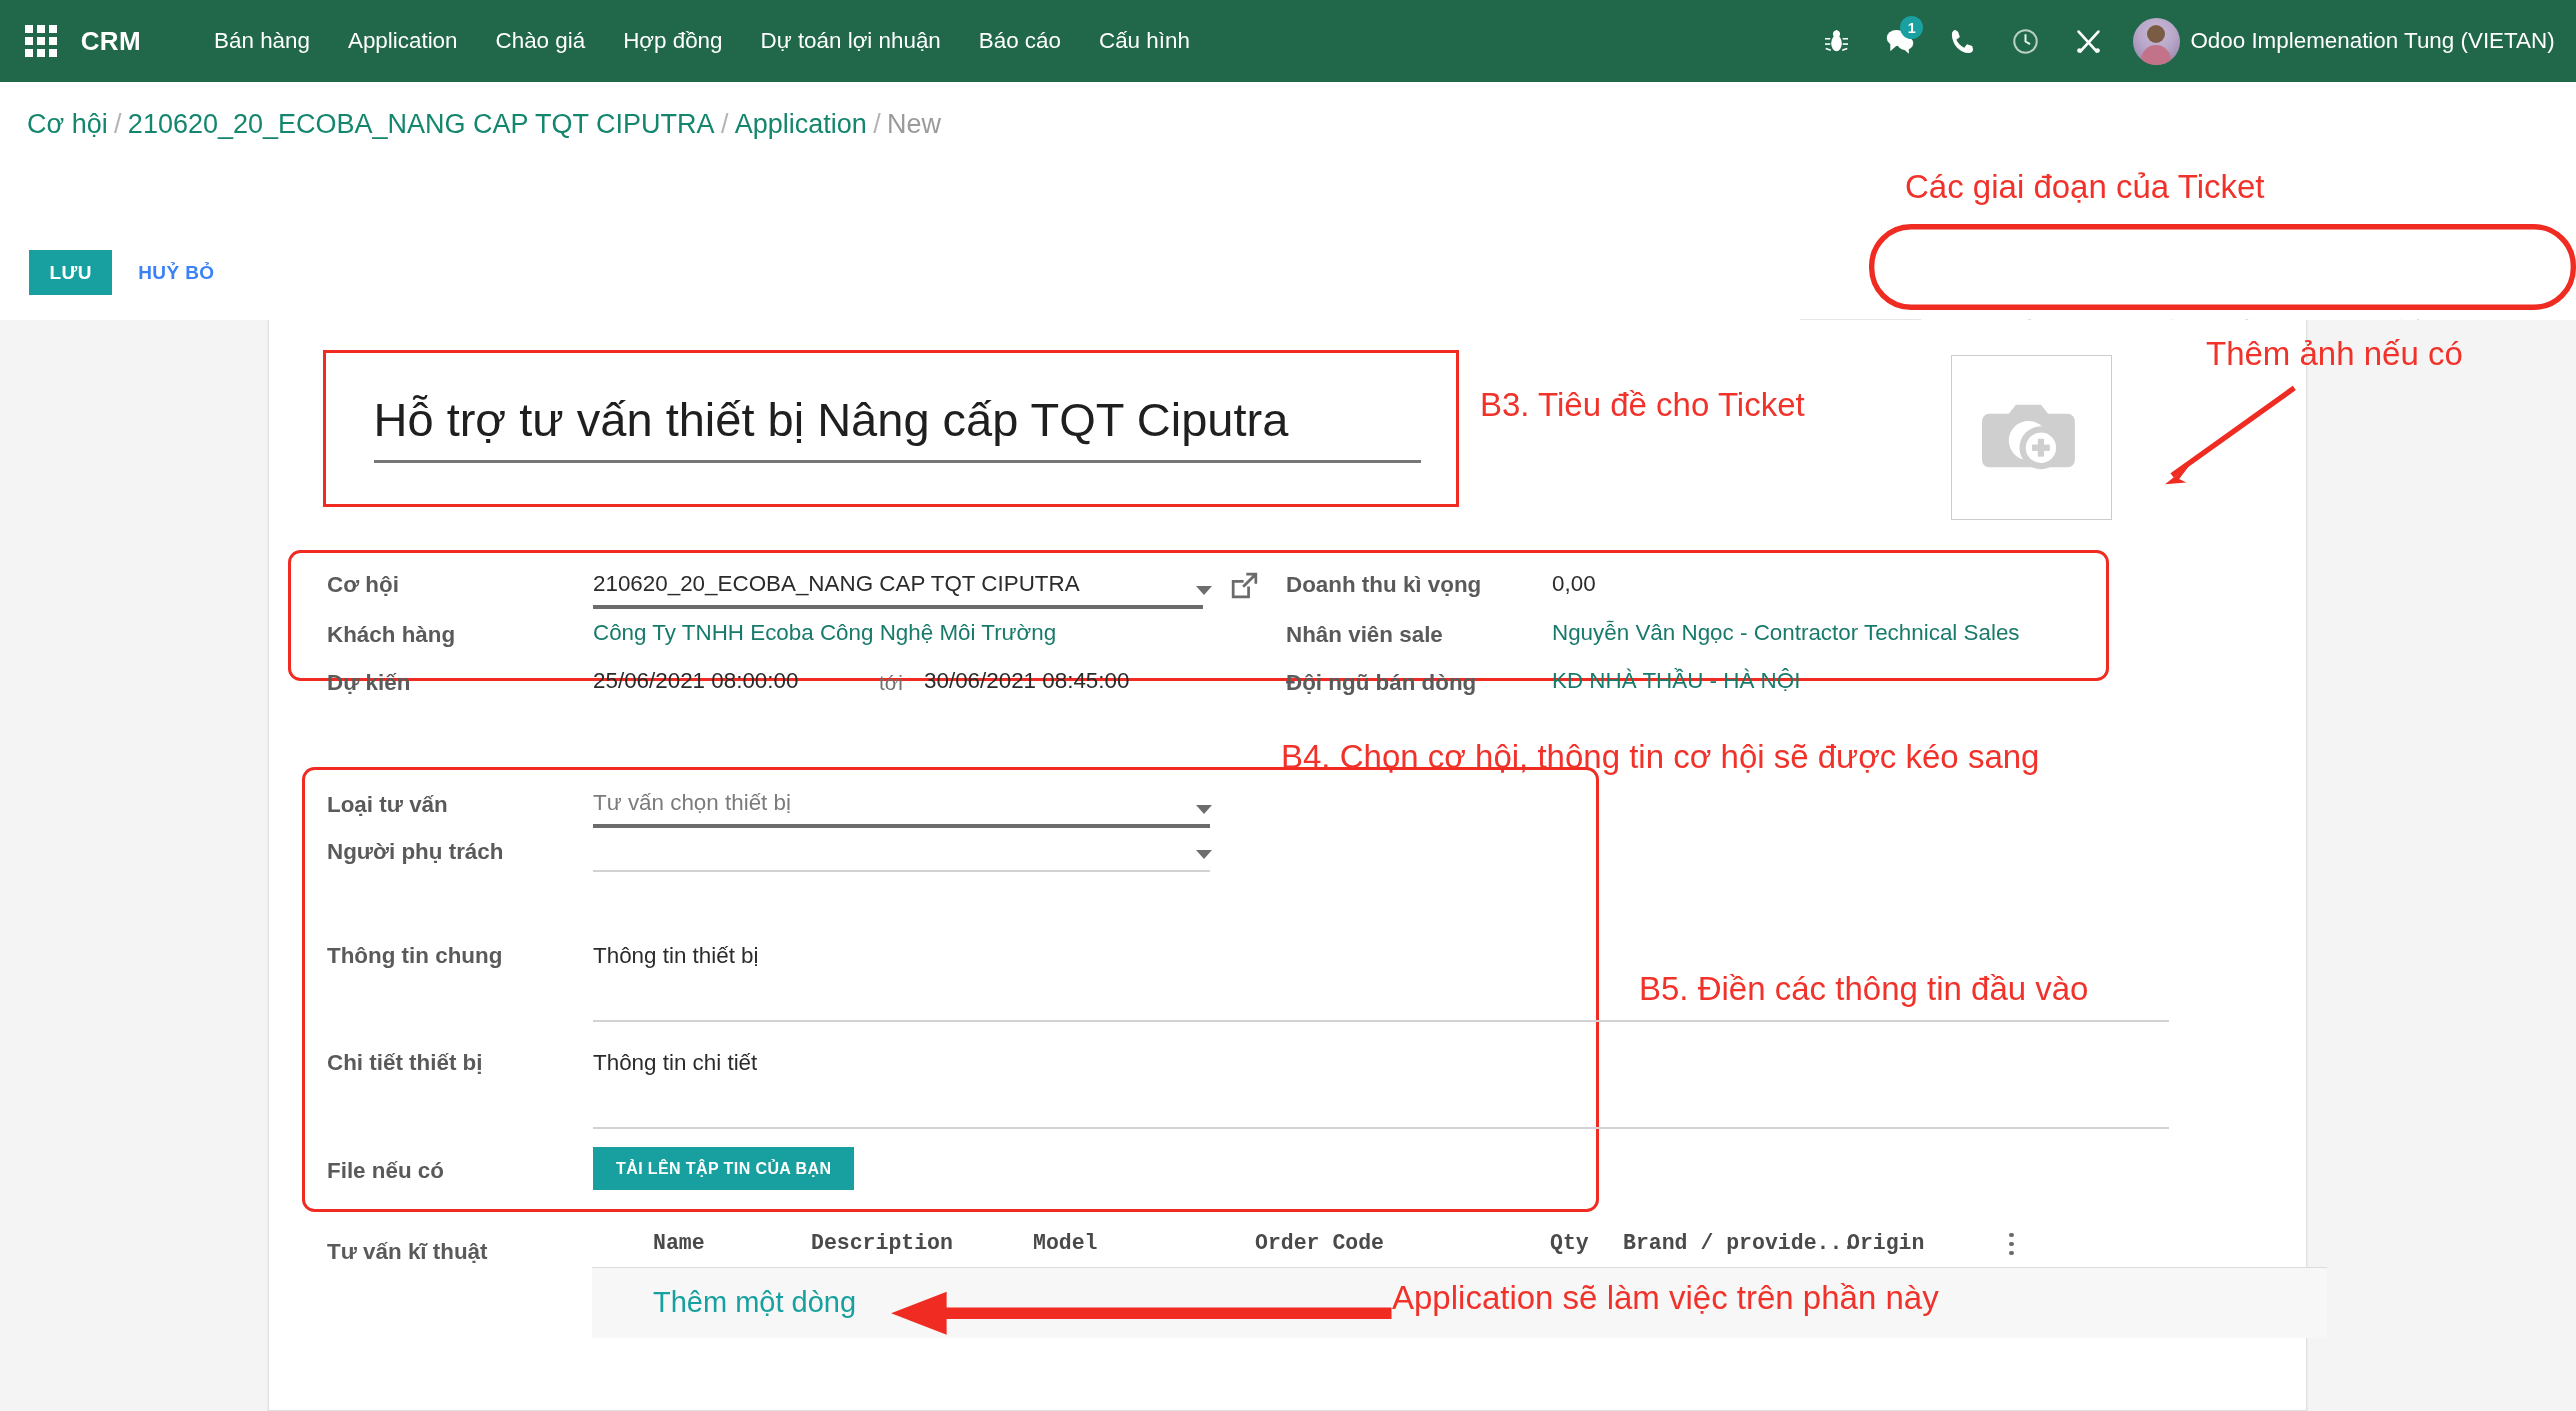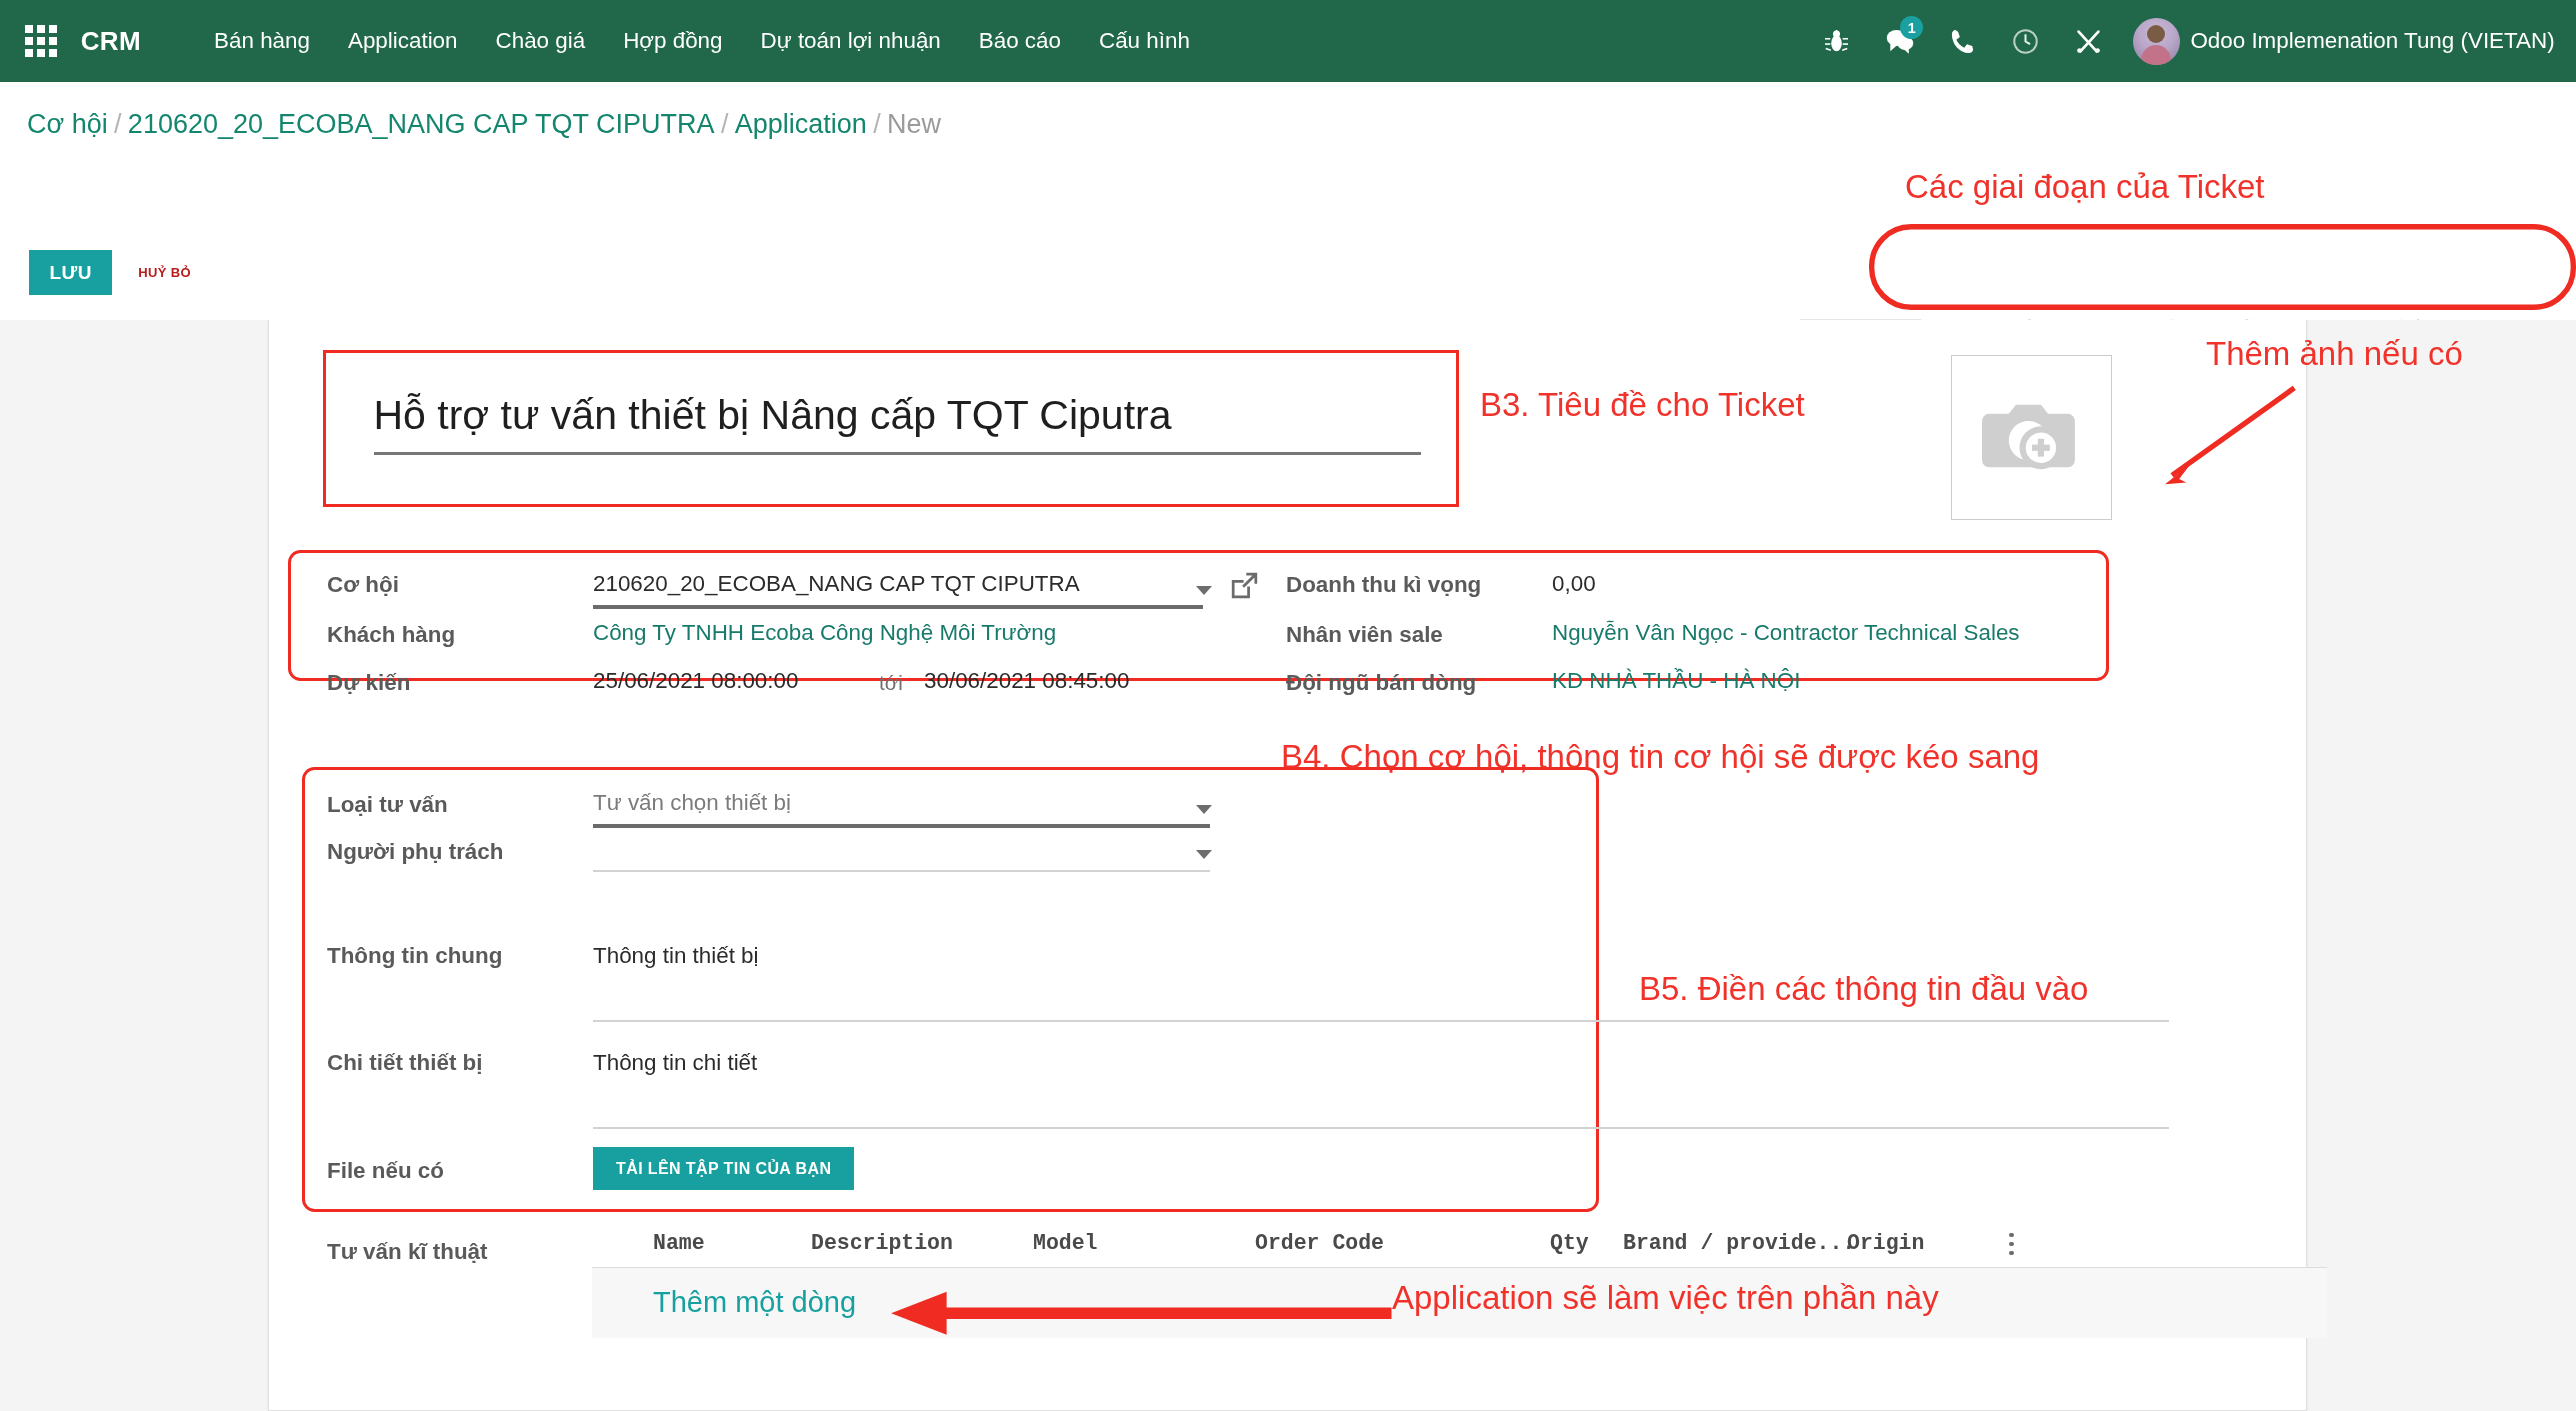--- a/index.html
+++ b/index.html
@@ -75,22 +75,22 @@
   .breadcrumb .sep { color:#b4b4b4; padding: 0 6.3px; }
   .breadcrumb .cur { color:#9b9b9b; }
 
   .actions { position:absolute; top: 168px; left: 29px; display:flex; align-items:center; }
   .btn-save {
     background:#18a0a0; color:#ffffff; border:none;
     font-size: 19px; font-weight:600; letter-spacing:0.4px;
     padding: 11.6px 20.6px; cursor:pointer; font-family:inherit;
   }
   .btn-discard {
-    background:none; border:none; color:#b91c1c;
-    font-size: 13px; font-weight:600; letter-spacing:0.4px;
+    background:none; border:none; color:#3b82f6;
+    font-size: 19px; font-weight:600; letter-spacing:0.4px;
     margin-left: 19.7px; cursor:pointer; font-family:inherit;
   }
 
   
   .statusbar {
     position:absolute; top: 237px; right: 27px;
     display:flex; align-items:stretch; height: 55px;
   }
   .st {
     position:relative; display:flex; align-items:center; justify-content:center;
@@ -125,21 +125,21 @@
   }
 
   
   .title-row { position:absolute; top: 30px; left: 41px; width: 1950px; height: 157px; }
   .title-box {
     position:absolute; top: 0; left: 12.5px; width: 1136px; height: 157px;
     border: 3.6px solid #ef2b22; background:#ffffff;
   }
   .title-input {
     position:absolute; top: 39px; left: 48px; width: 1047px;
-    font-size: 41px; color:#1f1f1f; font-family:inherit;
+    font-size: 47px; color:#1f1f1f; font-family:inherit;
     border:none; border-bottom: 3.6px solid #777777; outline:none;
     padding-bottom: 12.5px; background:transparent;
     white-space: nowrap; overflow: hidden;
   }
   .img-placeholder {
     position:absolute; top: 4.5px; right: 148px;
     width: 161px; height: 165px; border: 1.8px solid #cccccc;
     display:flex; align-items:center; justify-content:center; cursor:pointer;
     background:#ffffff;
   }

